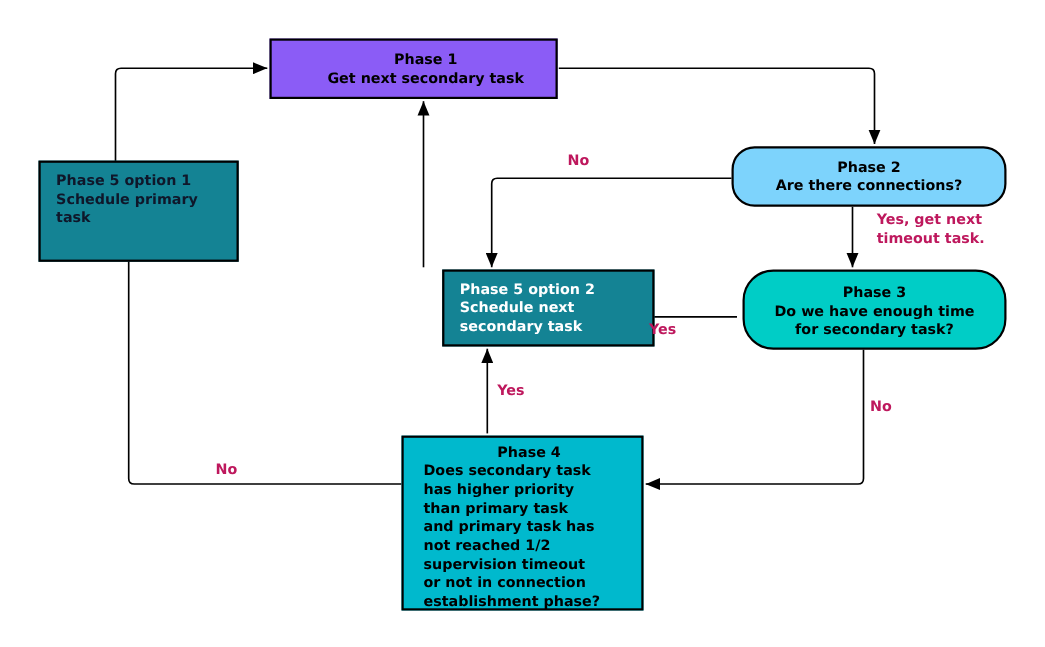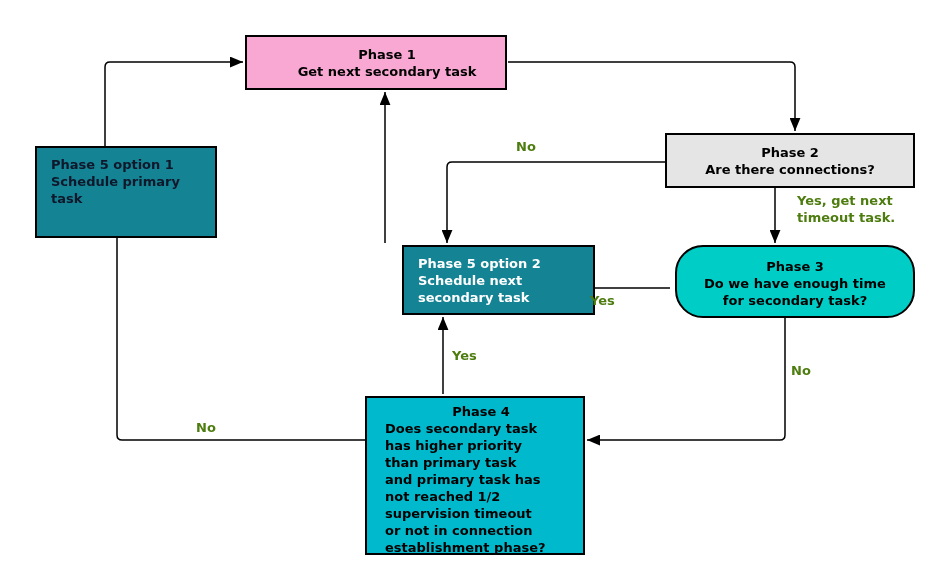--- a/index.html
+++ b/index.html
@@ -36,21 +36,21 @@
   .phase2 { left: 665px; top: 133px; width: 250px; height: 55px; padding-top: 9px;  text-align: center; }
   .phase3 { left: 675px; top: 245px; width: 240px; height: 73px; padding-top: 11px; text-align: center; border-radius: 28px; }
   .phase4 { left: 365px; top: 396px; width: 220px; height: 159px; padding: 5px 6px 0 18px; text-align: left; }
   .opt1   { left: 35px;  top: 146px; width: 182px; height: 92px; padding: 8px 6px 0 14px; color: #0f172a; text-align: left; }
   .opt2   { left: 355px; top: 245px; width: 193px; height: 70px; padding: 8px 6px 0 14px; color: #ffffff; text-align: left; }
   .edge-label {
     position: absolute;
     font-size: 13px;
     line-height: 17px;
     font-weight: bold;
-    color: #4d7c0f;
+    color: #be185d;
     white-space: nowrap;
   }
 </style>
 </head>
 <body>
 
 <div class="canvas">
 
   <svg class="arrows" viewBox="0 0 950 588">
     <defs>
@@ -62,26 +62,26 @@
     <path class="edge" d="M508,62 H790 Q795,62 795,67 V131" marker-end="url(#ah)"></path>
     <path class="edge" d="M665,162 H452 Q447,162 447,167 V243" marker-end="url(#ah)"></path>
     <path class="edge" d="M775,188 V243" marker-end="url(#ah)"></path>
     <path class="edge" d="M670,288 H550" marker-end="url(#ah)"></path>
     <path class="edge" d="M785,318 V435 Q785,440 780,440 H587" marker-end="url(#ah)"></path>
     <path class="edge" d="M443,394 V317" marker-end="url(#ah)"></path>
     <path class="edge" d="M365,440 H122 Q117,440 117,435 V220" marker-end="url(#ah)"></path>
     <path class="edge" d="M385,243 V92" marker-end="url(#ah)"></path>
   </svg>
 
-  <div class="node phase1" style="background-color: #f9a8d4; padding-left: 22px;">
+  <div class="node phase1" style="background-color: #8b5cf6; padding-left: 22px;">
     <div class="line">Phase 1</div>
     <div class="line">Get next secondary task</div>
   </div>
 
-  <div class="node phase2" style="background-color: #e5e5e5;">
+  <div class="node phase2" style="background-color: #7dd3fc; border-radius: 21px;">
     <div class="line">Phase 2</div>
     <div class="line">Are there connections?</div>
   </div>
 
   <div class="node phase3" style="background-color: rgb(0, 205, 198);">
     <div class="line">Phase 3</div>
     <div class="line">Do we have enough time</div>
     <div class="line">for secondary task?</div>
   </div>
 

